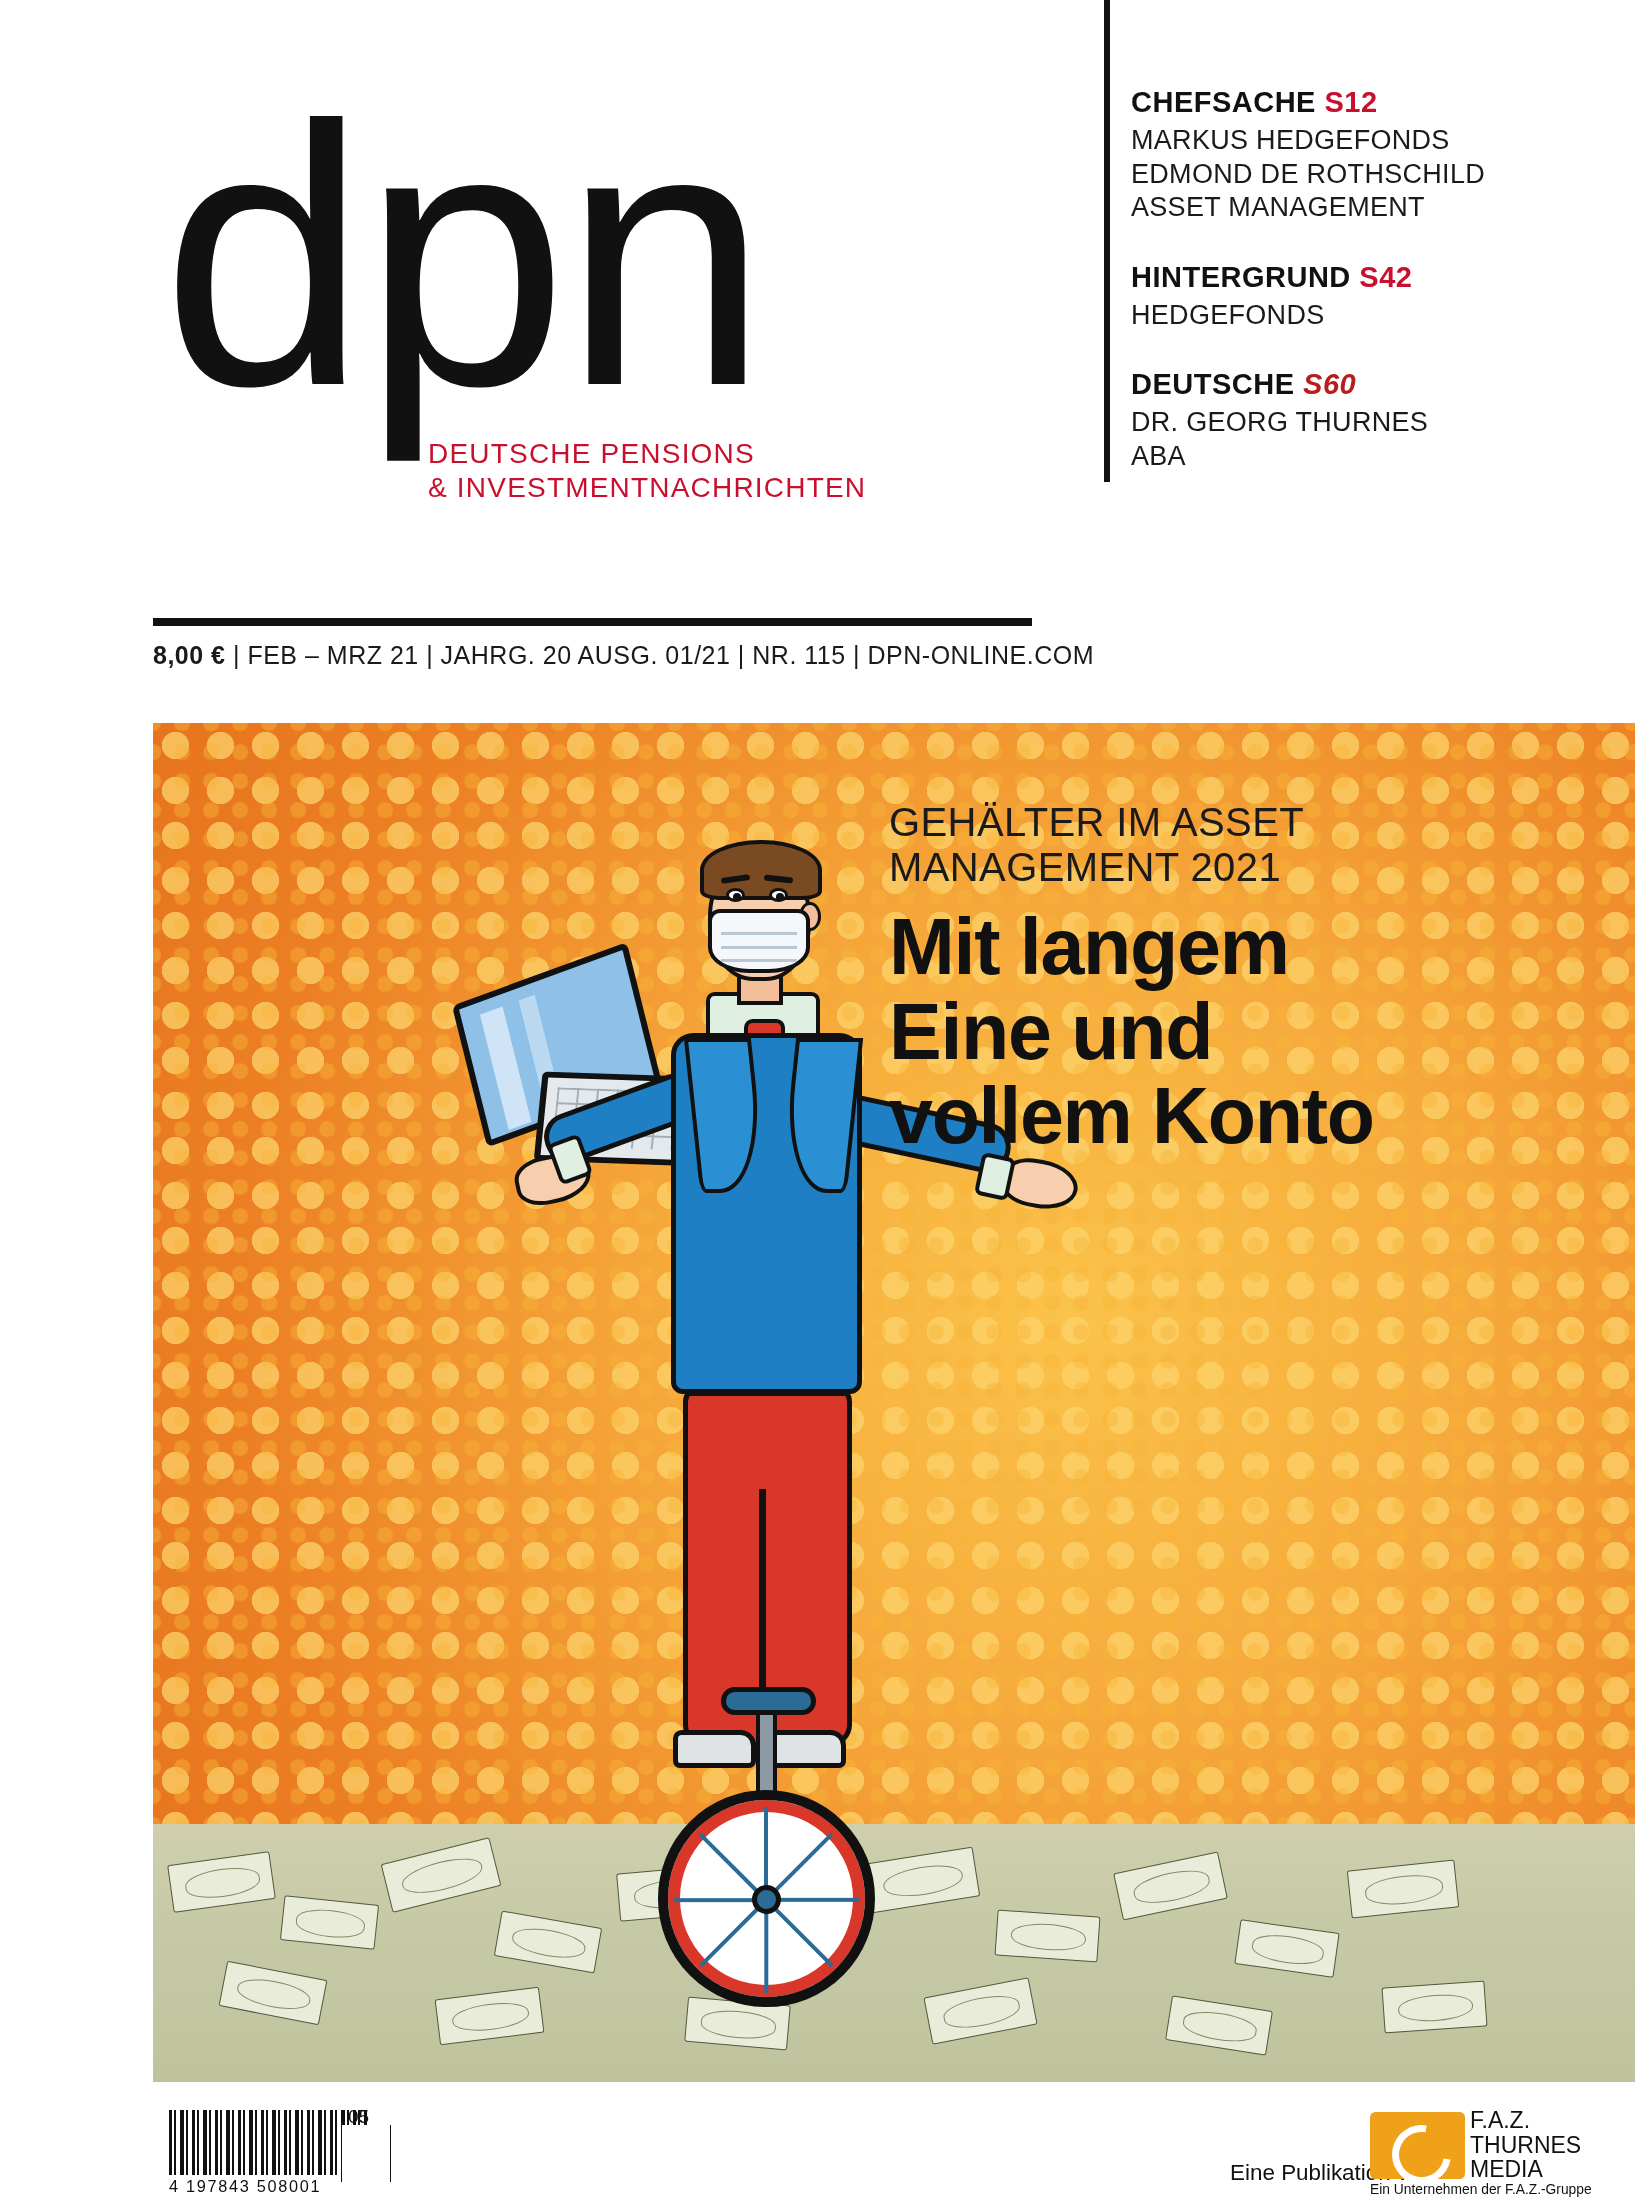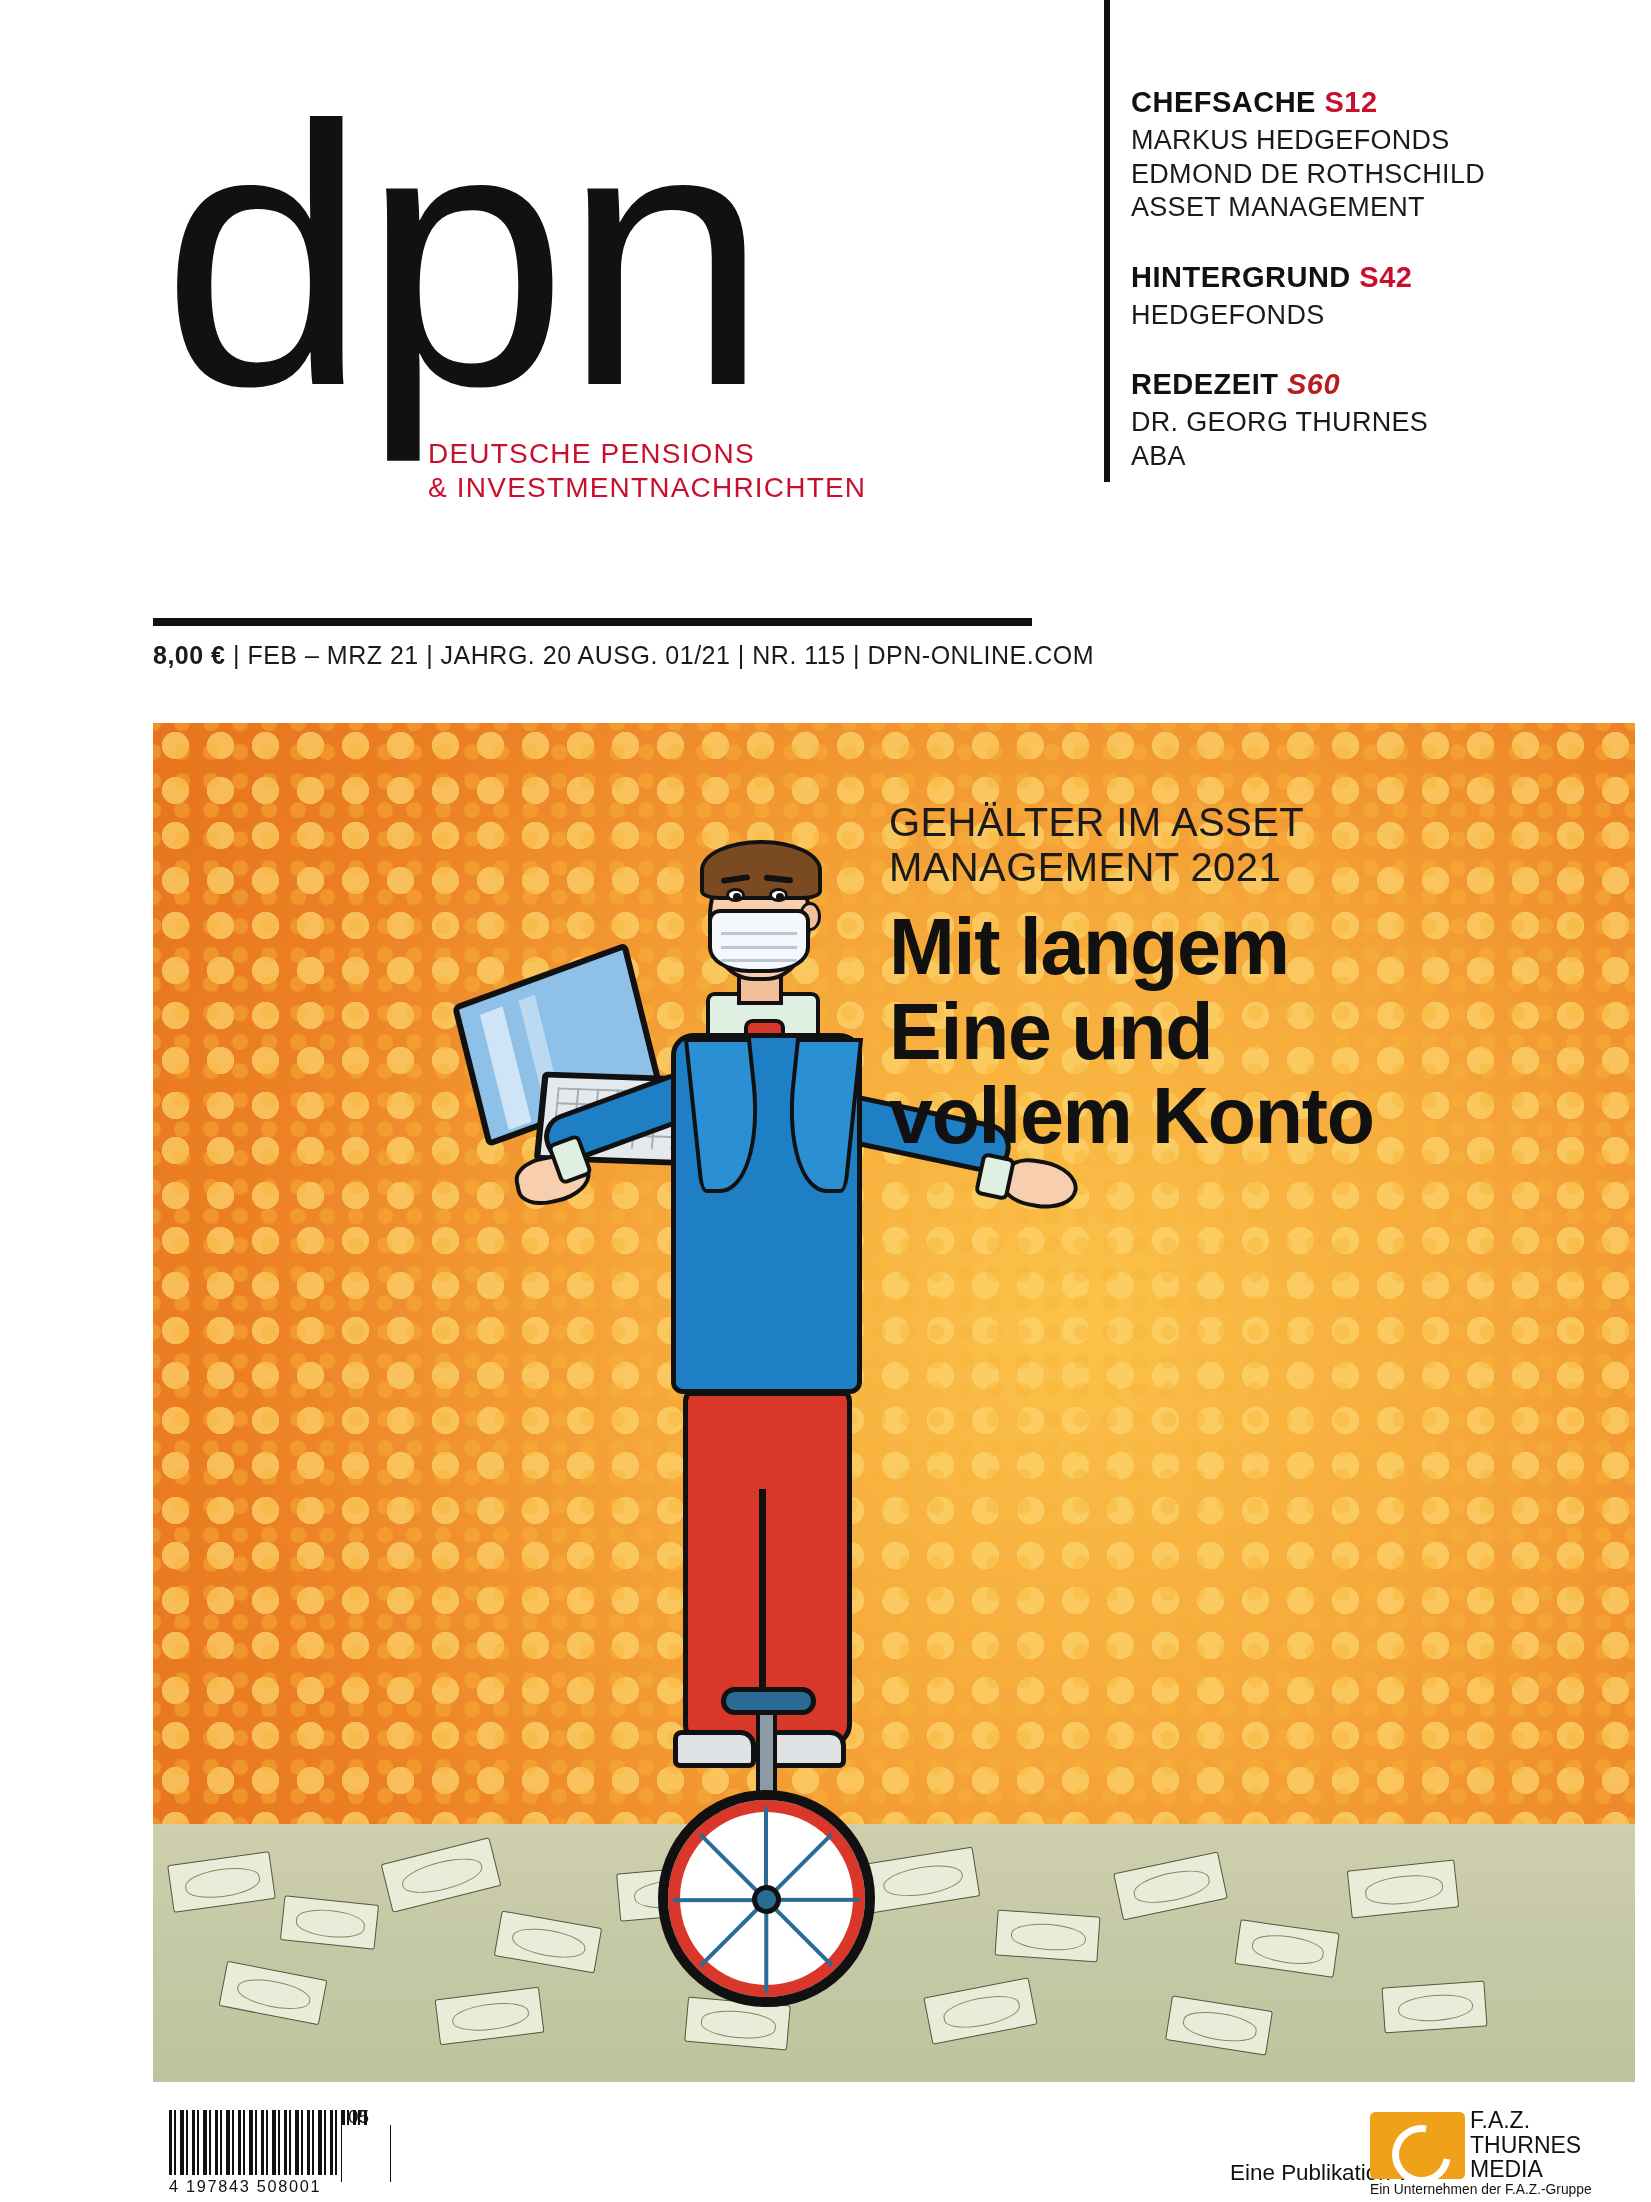--- a/index.html
+++ b/index.html
@@ -360,21 +360,21 @@
       <div class="teaser">
         <div class="teaser-head">
           <span>HINTERGRUND</span>
           <span class="pg">S42</span>
         </div>
         <div class="teaser-line">HEDGEFONDS</div>
       </div>
 
       <div class="teaser">
         <div class="teaser-head">
-          <span>REDEZEIT</span>
+          <span>DEUTSCHE</span>
           <span class="pg blue">S60</span>
         </div>
         <div class="teaser-line">DR. GEORG THURNES</div>
         <div class="teaser-line">ABA</div>
       </div>
 
     </div>
   </div>
 
   <div class="cover">

